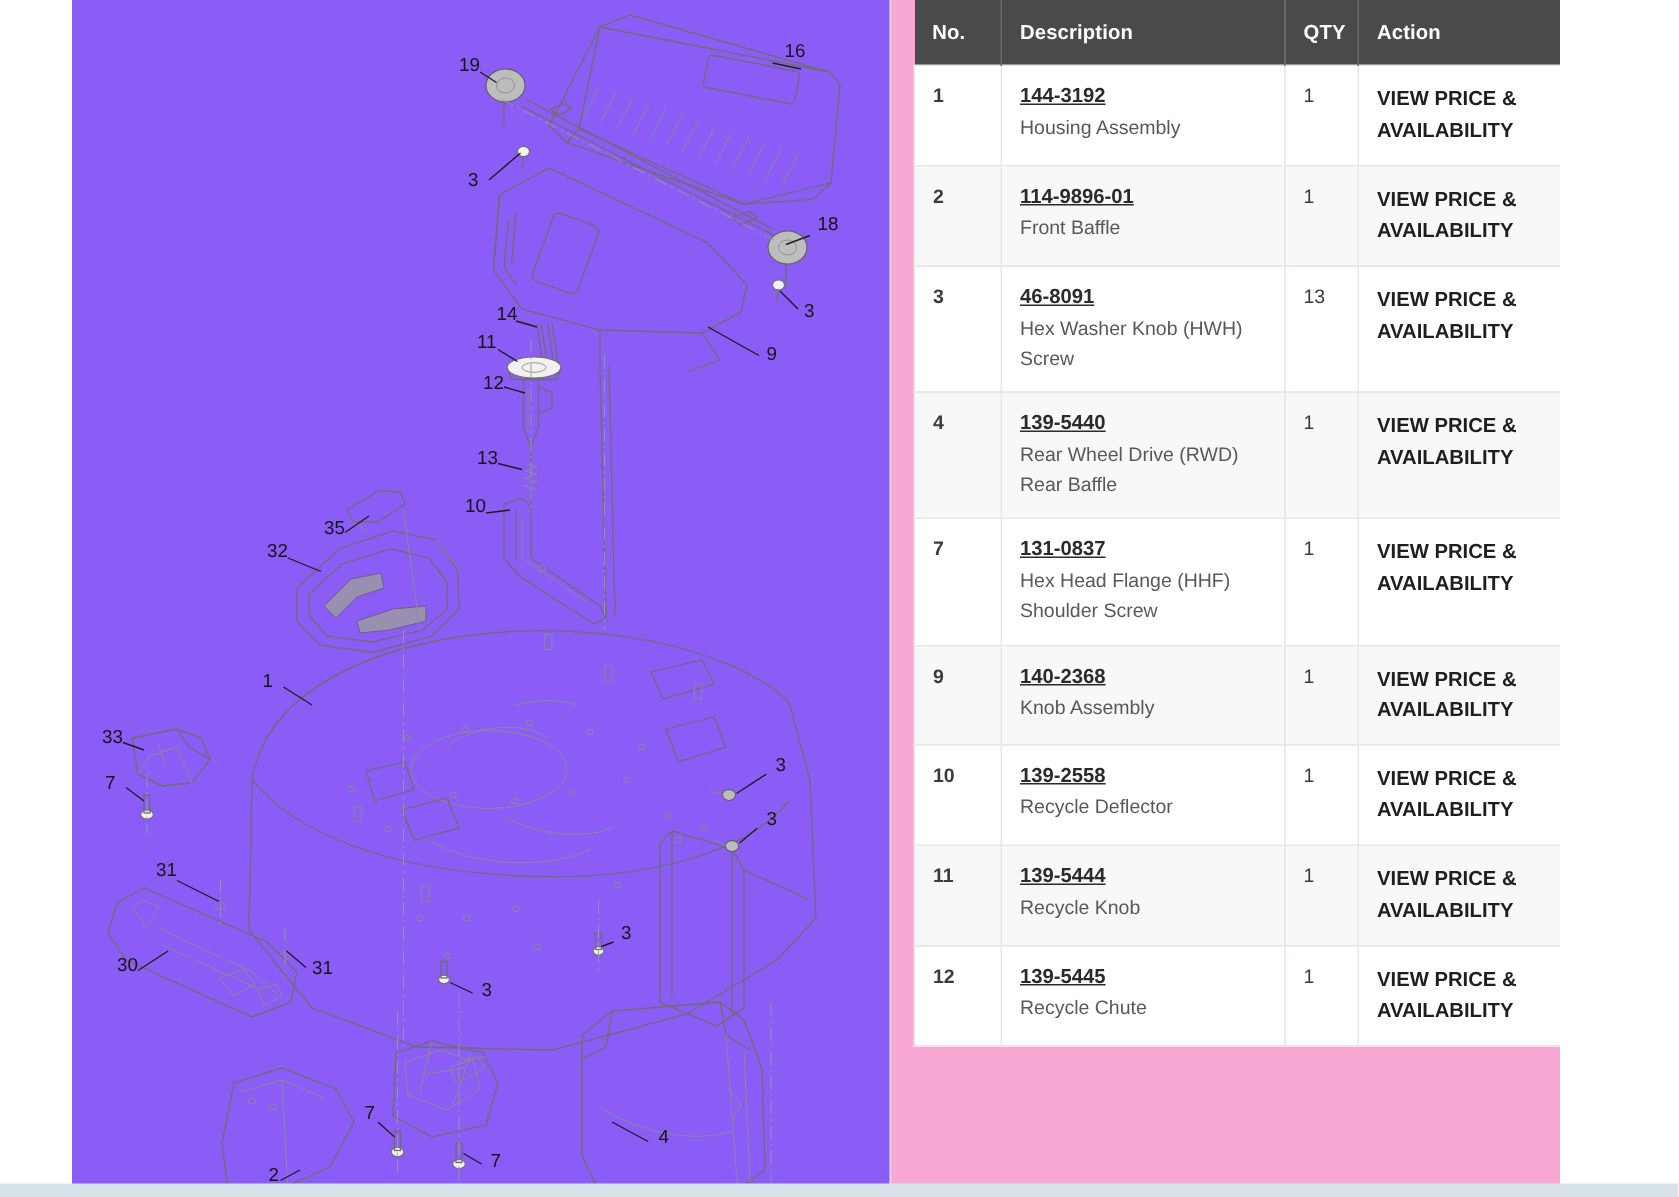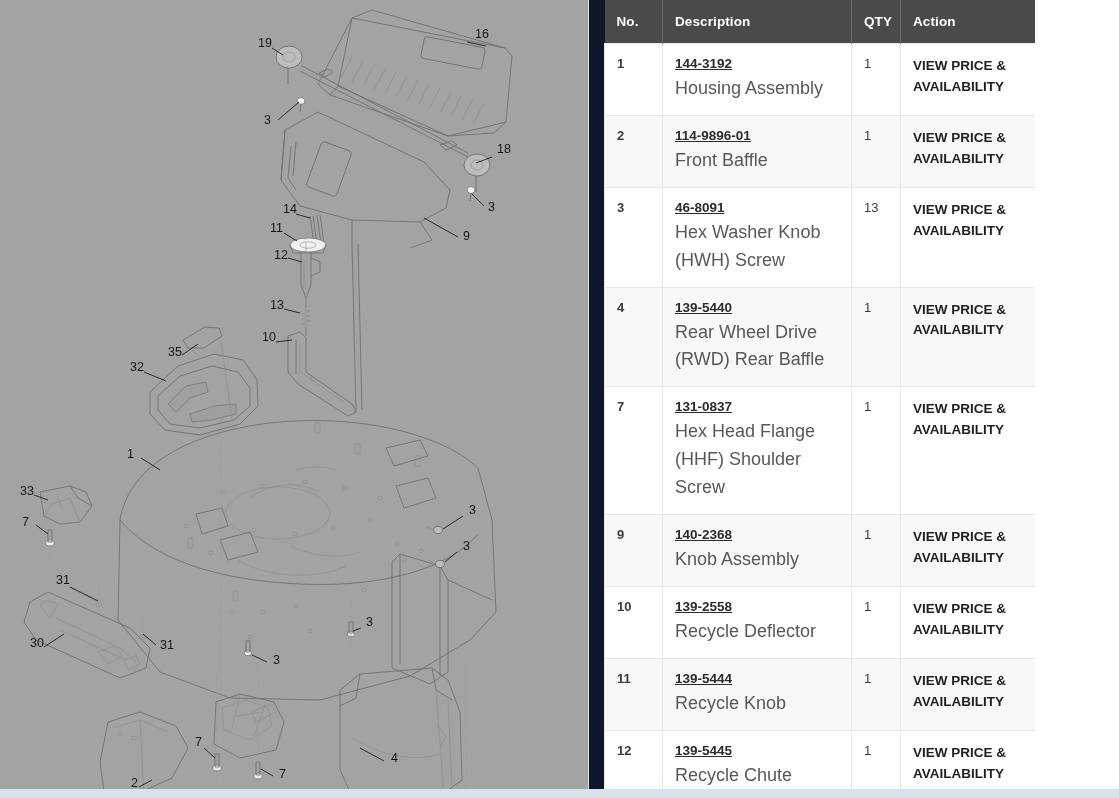--- a/index.html
+++ b/index.html
@@ -7,41 +7,42 @@
     width: 1119px; height: 798px;
     background: #ffffff;
     font-family: "Liberation Sans", sans-serif;
     overflow: hidden;
   }
   #app { position: relative; width: 1119px; height: 798px; display: flex; }
 
   
   #diagram-panel {
     position: relative;
-    width: 589px; height: 798px;
-    background: #a3a3a3;
+    width: 546px; height: 798px;
+    background: #8b5cf6;
     border-right: 1px solid #e3e3e3;
     overflow: hidden;
+    margin-left: 48px;
   }
   #diagram-svg { position: absolute; left: 0; top: 0; }
   #expand-btn {
     position: absolute; left: 612px; top: 12px;
     width: 36px; height: 36px;
     background: #fdfdfd;
     border: 1px solid #ededed;
     border-radius: 2px;
     display: flex; align-items: center; justify-content: center;
     cursor: pointer;
   }
 
   
   #table-panel {
     position: relative;
     width: 446px; height: 798px;
-    background: #0f172a;
+    background: #f9a8d4;
     padding-left: 15px;
     overflow: hidden;
   }
   table.parts {
     width: 700px;
     border-collapse: collapse;
     table-layout: fixed;
   }
   table.parts thead th {
     background: #4b4a4a;
@@ -66,21 +67,21 @@
     vertical-align: top;
     font-size: 13px;
     color: #3c3c3c;
   }
   tbody tr:nth-child(odd)  td { background: #ffffff; }
   tbody tr:nth-child(even) td { background: #f8f8f8; }
 
   td.no  { font-weight: bold; font-size: 13.5px; color: #2f2f2f; }
   td.qty { font-size: 12.5px; color: #5a5a5a; }
   .part-num { font-weight: bold; font-size: 13.5px; color: #2b2b2b; display: block; margin-bottom: 4px; text-decoration: underline; }
-  .part-desc { font-size: 18px; color: #585858; line-height: 1.55; display: block; }
+  .part-desc { font-size: 13px; color: #585858; line-height: 1.55; display: block; }
   .action-link {
     font-weight: bold; font-size: 13.5px; color: #1f1f1f;
     line-height: 1.55; cursor: pointer; display: block; max-width: 150px;
   }
 
   
   #footer-band {
     position: absolute; left: 0; bottom: 0;
     width: 1119px; height: 9px;
     background: #d7e3e8;

